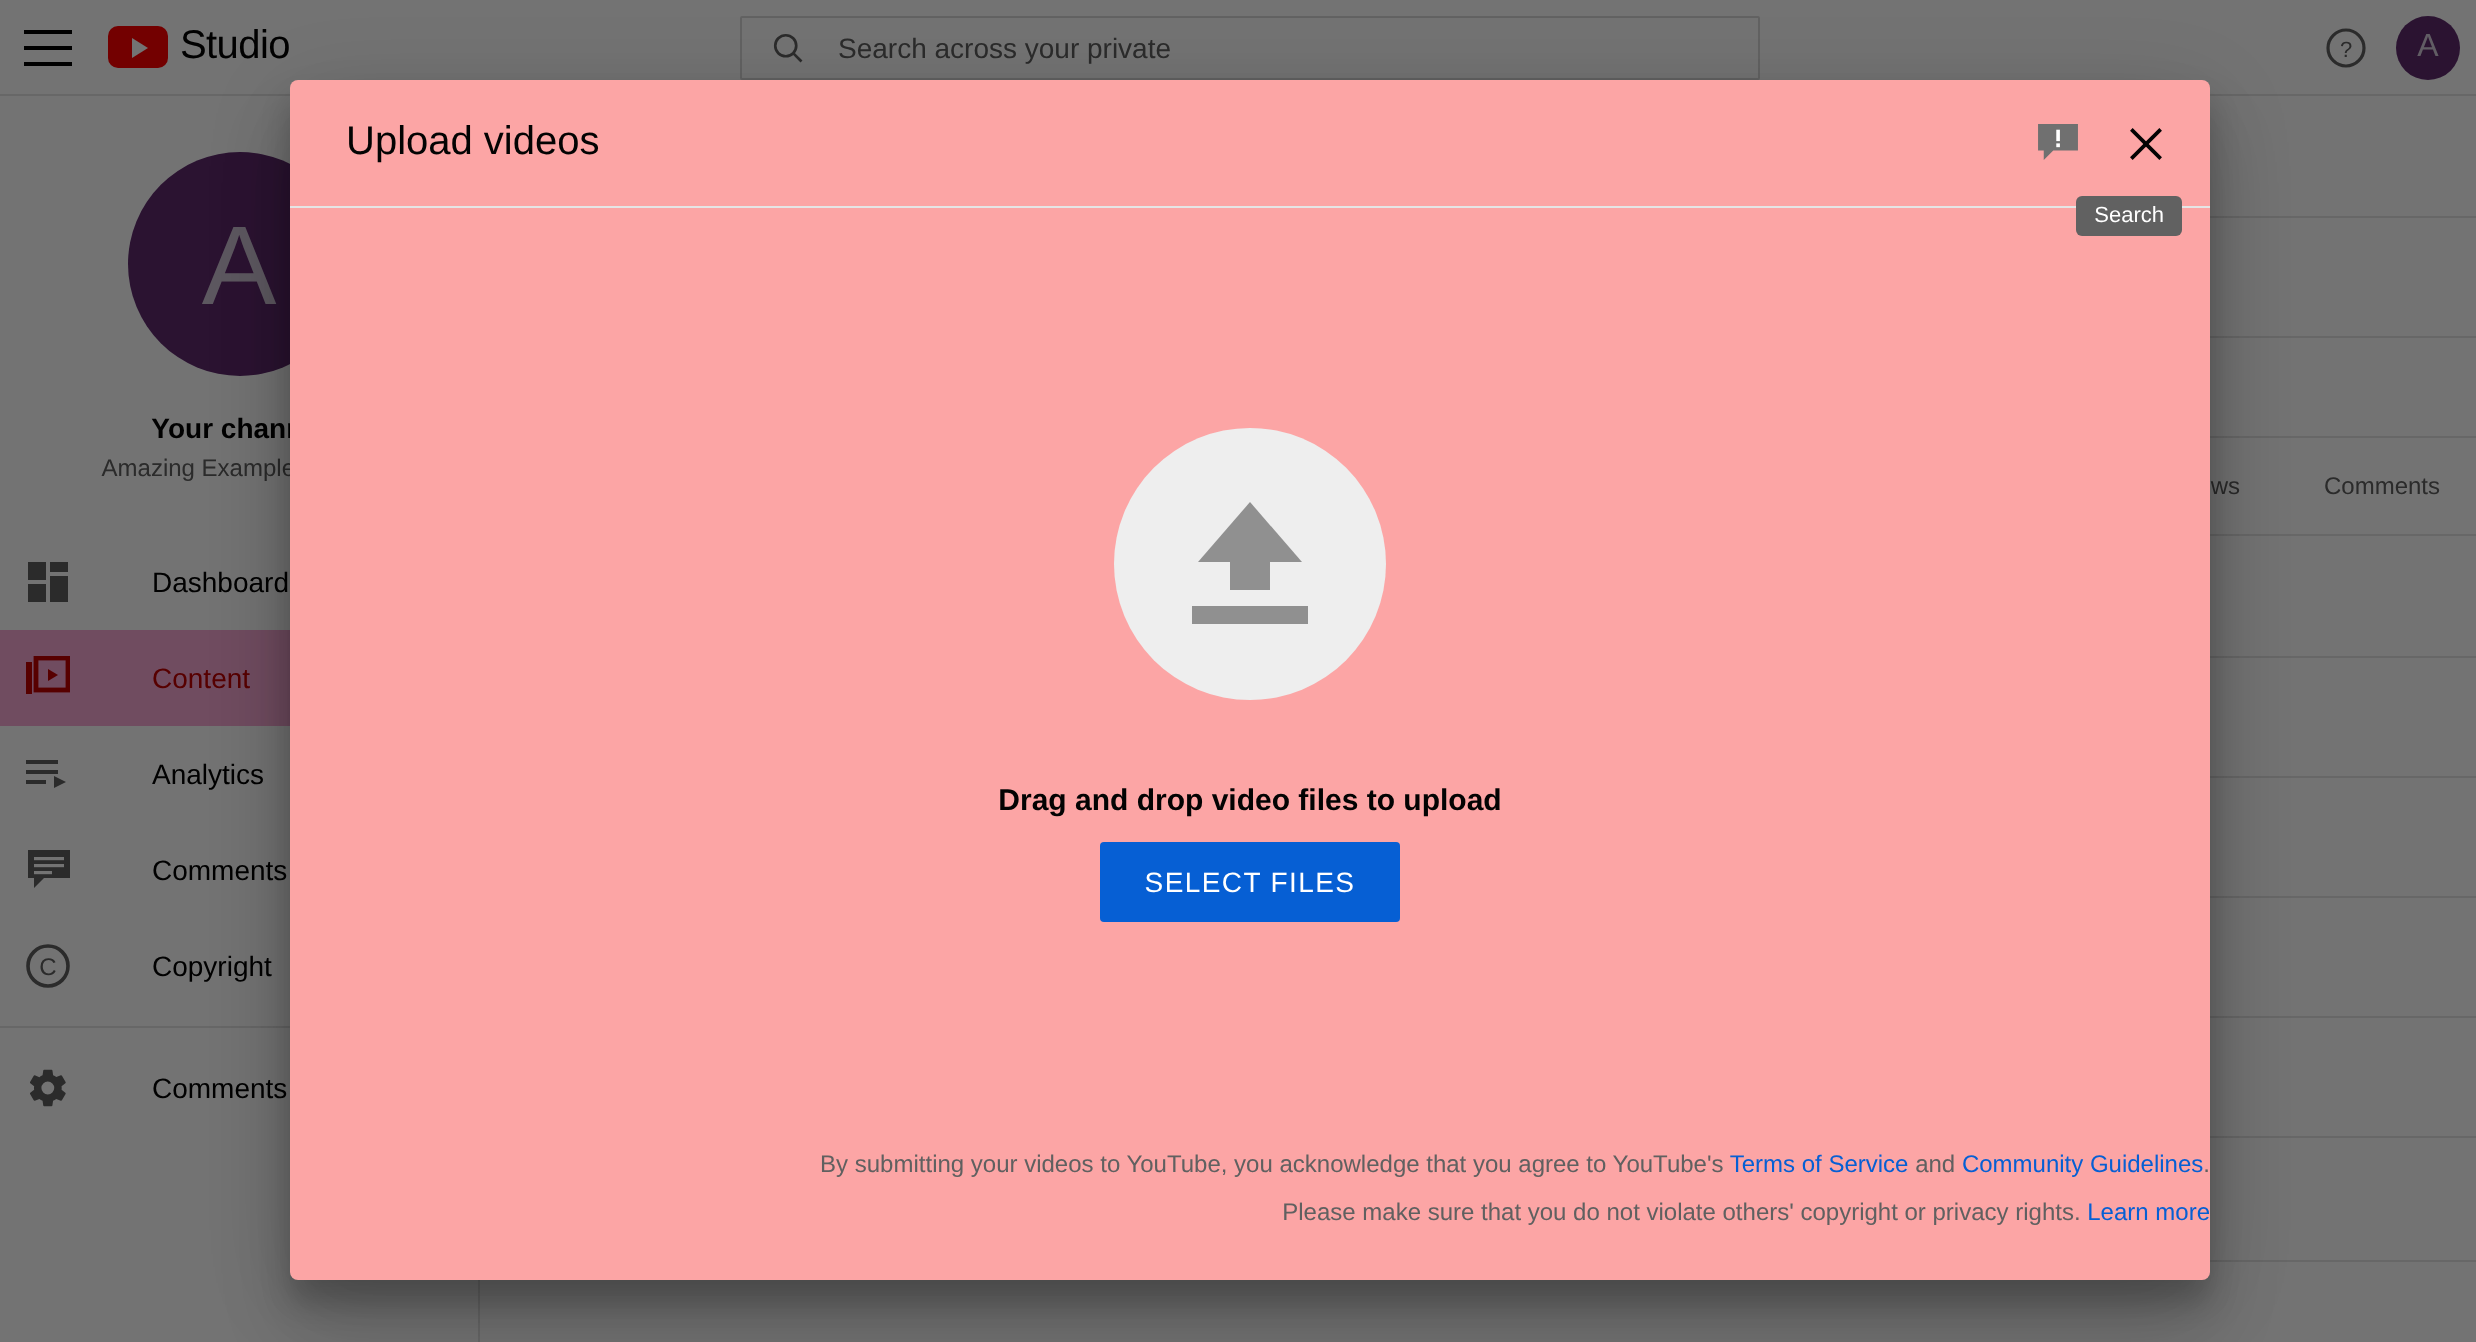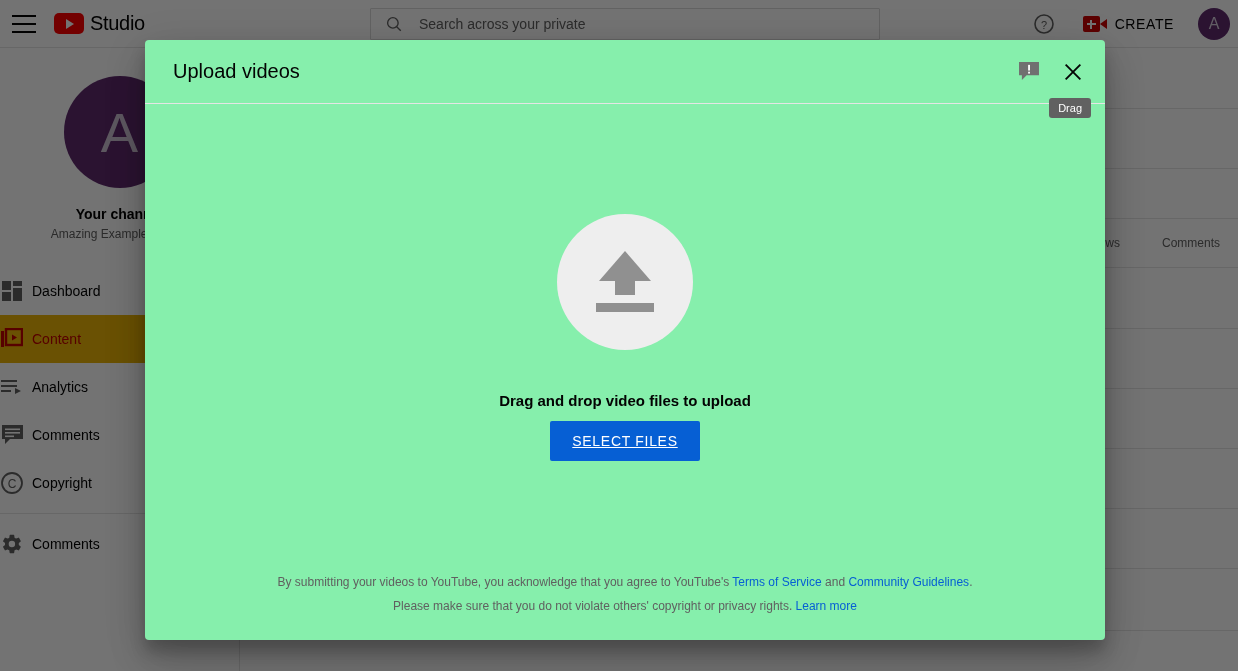--- a/index.html
+++ b/index.html
@@ -56,42 +56,42 @@
   
   .sidebar { position: absolute; left: 0; top: 48px; width: 240px; height: 623px;
     background: #fff; border-right: 1px solid #e5e5e5; }
   .chan-block { padding-top: 28px; text-align: center; }
   .chan-avatar { width: 112px; height: 112px; border-radius: 50%; background: #5f2a6e;
     margin: 0 auto; color: #cfc3d4; font-size: 56px; display: flex; align-items: center; justify-content: center; }
   .chan-title { margin-top: 18px; font-size: 14px; font-weight: 700; color: #030303; }
   .chan-sub { margin-top: 5px; font-size: 12px; color: #606060; }
 
   .navlist { margin-top: 26px; }
-  .navitem { display: flex; align-items: center; height: 48px; padding-left: 0; gap: 8px; cursor: pointer; }
-  .navitem.active { background: #eab308; }
+  .navitem { display: flex; align-items: center; height: 48px; padding-left: 12px; gap: 40px; cursor: pointer; }
+  .navitem.active { background: #f9a8d4; }
   .navitem .nlabel { font-size: 14px; color: #030303; }
   .navitem.active .nlabel { color: #c00000; font-weight: 500; }
   .nicon { width: 24px; height: 24px; flex: 0 0 24px; display: flex; align-items: center; justify-content: center; }
   .nav-divider { height: 1px; background: #e5e5e5; margin: 6px 0; }
 
   
   .content-pane { position: absolute; left: 240px; top: 48px; right: 0; bottom: 0; background: #fff; }
   .table-head { position: absolute; left: 0; right: 0; top: 170px; height: 50px;
     border-top: 1px solid #e5e5e5; border-bottom: 1px solid #e5e5e5; display: flex;
     align-items: center; justify-content: flex-end; padding-right: 18px; gap: 42px; }
   .th { font-size: 12px; color: #606060; }
   .pane-line { position: absolute; left: 0; right: 0; height: 1px; background: #e5e5e5; }
 
   
   .scrim { position: absolute; inset: 0; background: rgba(0,0,0,0.55); }
 
   
   .dialog {
     position: absolute; left: 145px; top: 40px; width: 960px; height: 600px;
-    background: #86efac; border-radius: 4px;
+    background: #fca5a5; border-radius: 4px;
     box-shadow: 0 11px 15px rgba(0,0,0,.2), 0 9px 46px rgba(0,0,0,.12), 0 24px 38px rgba(0,0,0,.14);
     display: flex; flex-direction: column; overflow: visible;
   }
   .dlg-head { height: 64px; display: flex; align-items: center; padding: 0 18px 0 28px;
     border-bottom: 1px solid #e5e5e5; position: relative; }
   .dlg-title { font-size: 20px; color: #030303; }
   .dlg-actions { margin-left: auto; display: flex; align-items: center; gap: 16px; }
   .icon-btn { width: 28px; height: 28px; display: flex; align-items: center; justify-content: center; cursor: pointer; }
   .tooltip { position: absolute; right: 14px; top: 58px; background: #616161; color: #fff;
     font-size: 11px; padding: 4px 9px; border-radius: 3px; }
@@ -103,23 +103,23 @@
   .up-arrow { position: relative; width: 58px; height: 62px; }
   .up-arrow .head { position: absolute; left: 3px; top: 0; width: 0; height: 0;
     border-left: 26px solid transparent; border-right: 26px solid transparent; border-bottom: 30px solid #909090; }
   .up-arrow .stem { position: absolute; left: 19px; top: 29px; width: 20px; height: 15px; background: #909090; }
   .up-arrow .base { position: absolute; left: 0; top: 52px; width: 58px; height: 9px; background: #909090; }
 
   .drop-title { margin-top: 42px; font-size: 15px; color: #030303; font-weight: bold; }
   .drop-sub { margin-top: 11px; font-size: 13px; color: #606060; }
   .select-btn { margin-top: 12px; background: #065fd4; color: #ffffff; border: none;
     font-family: inherit; font-size: 14px; font-weight: 500; letter-spacing: 0.7px;
-    padding: 12px 22px; border-radius: 2px; cursor: pointer; text-decoration: underline; }
-
-  .dlg-foot { position: absolute; left: 0; right: 0; bottom: 22px; text-align: center; }
+    padding: 12px 22px; border-radius: 2px; cursor: pointer; }
+
+  .dlg-foot { position: absolute; left: 0; right: 0; bottom: 22px; text-align: right; }
   .foot-line { font-size: 12px; color: #606060; line-height: 24px; }
   .foot-line a { color: #065fd4; text-decoration: none; cursor: pointer; }
 </style>
 </head>
 <body>
 
 <div id="root">
 
   <div id="app">
 
@@ -143,29 +143,20 @@
         </svg>
         <div class="search-ph">Search across your private</div>
       </div>
 
       <div class="topright">
         <div class="help-btn">
           <svg width="24" height="24" viewBox="0 0 24 24">
             <circle cx="12" cy="12" r="9" fill="none" stroke="#606060" stroke-width="1.6"></circle>
             <text x="12" y="16.5" font-size="11" fill="#606060" text-anchor="middle" font-family="Liberation Sans">?</text>
           </svg>
-        </div>
-        <div class="create-btn">
-          <div class="cam-ico">
-            <div class="cam-body"></div>
-              <div class="cam-lens"></div>
-            <div class="cam-plus-h"></div>
-              <div class="cam-plus-v"></div>
-          </div>
-          <div class="create-label">CREATE</div>
         </div>
         <div class="avatar-top">A</div>
       </div>
     </div>
 
     <div class="sidebar">
       <div class="chan-block">
         <div class="chan-avatar">A</div>
         <div class="chan-title">Your channel</div>
         <div class="chan-sub">Amazing Example for You</div>
@@ -279,21 +270,21 @@
               <rect x="9.6" y="10.2" width="1.9" height="2" fill="#fff"></rect>
             </svg>
         </div>
         <div class="icon-btn">
           <svg width="22" height="22" viewBox="0 0 24 24">
               <line x1="4" y1="4" x2="20" y2="20" stroke="#030303" stroke-width="2"></line>
               <line x1="20" y1="4" x2="4" y2="20" stroke="#030303" stroke-width="2"></line>
             </svg>
         </div>
       </div>
-      <div class="tooltip">Drag</div>
+      <div class="tooltip">Search</div>
     </div>
 
     <div class="dlg-body">
       <div class="drop-circle">
         <div class="up-arrow">
             <div class="head"></div>
             <div class="stem"></div>
             <div class="base"></div>
           </div>
       </div>

